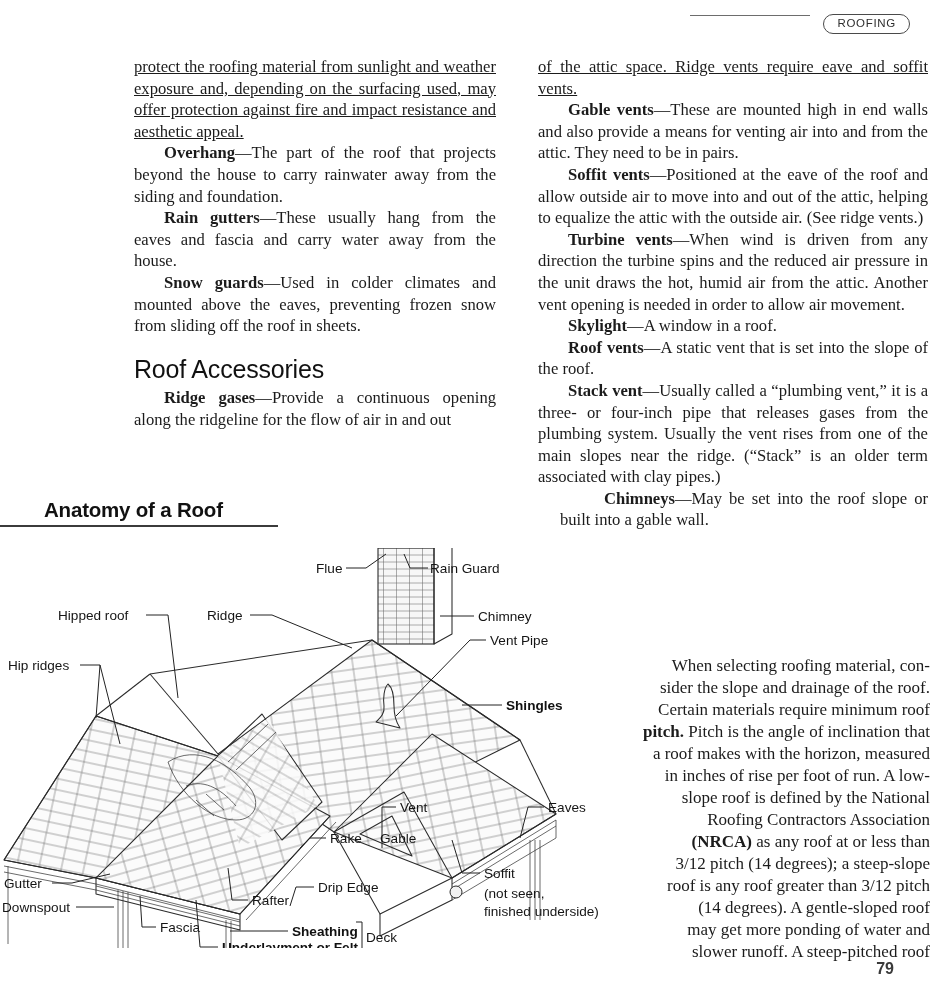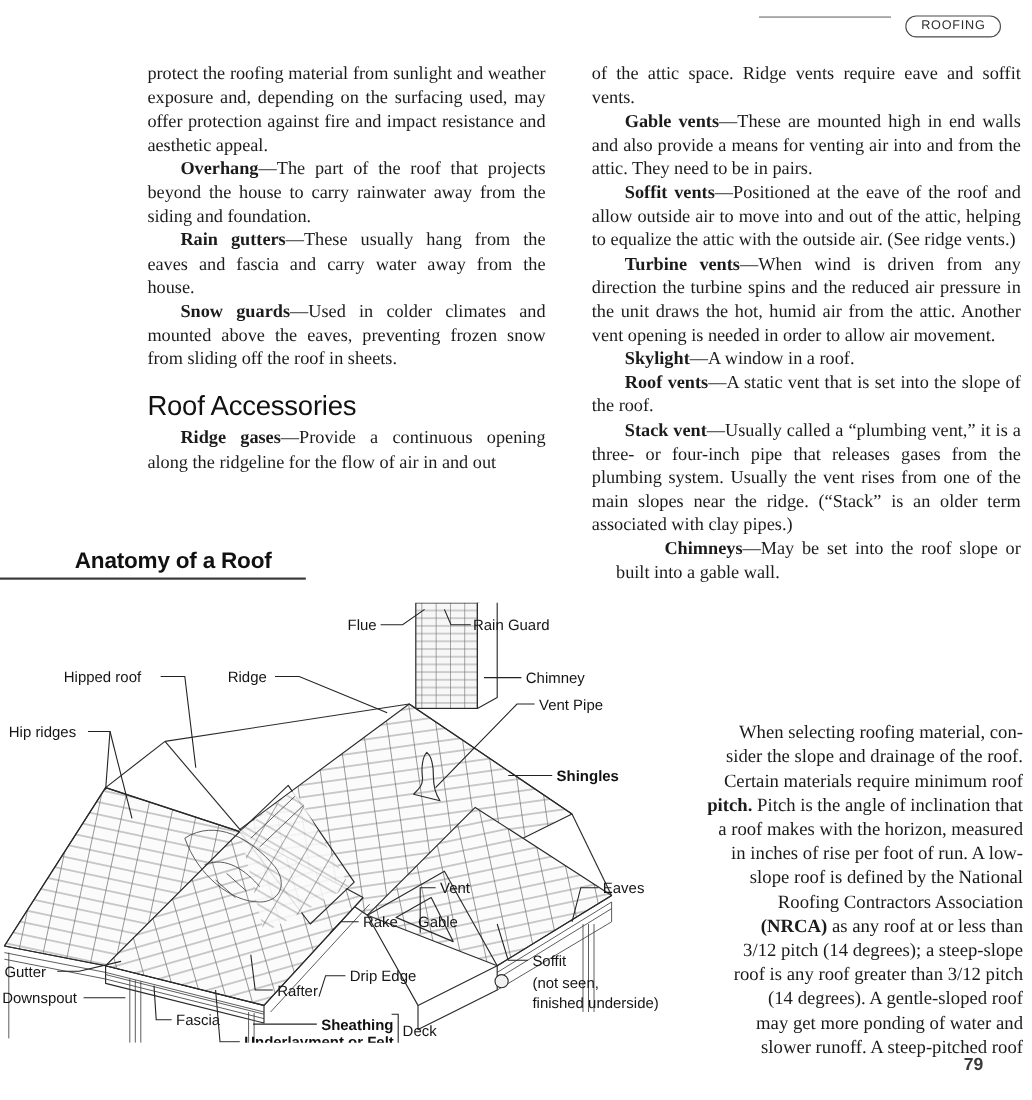--- a/index.html
+++ b/index.html
@@ -41,42 +41,42 @@
     font-size: 16.6px;
     line-height: 21.6px;
     text-align: justify;
     -webkit-hyphens: none; hyphens: none;
     color: #1b1b1b;
   }
   .col-left  { left: 134px; top: 56px;  width: 362px; }
   .col-right { left: 538px; top: 56px;  width: 390px; }
 
   .col p { margin: 0; text-indent: 30px; }
-  .col p.noindent { text-indent: 0; }
+  .col p.noindent { text-indent: 0; text-decoration: underline; }
   .term { font-weight: bold; }
 
   
   h2.sect {
     font-family: "Liberation Sans", sans-serif;
     font-weight: normal;
     font-size: 25px;
     margin: 22px 0 7px 0;
     letter-spacing: -0.2px;
     color: #111;
   }
 
   
   .figtitle-wrap {
     position: absolute; left: 0; top: 498px; width: 520px;
   }
   .figtitle {
     font-family: "Liberation Sans", sans-serif;
     font-weight: bold; font-size: 20.5px;
     color: #111;
-    margin-left: 68px;
+    margin-left: 44px;
     letter-spacing: -0.2px;
   }
   .figtitle-rule {
     height: 1.6px; background: #3b3b3b;
     width: 278px; margin-top: 3px;
   }
 
   
   .figure {
     position: absolute; left: 0; top: 548px;

